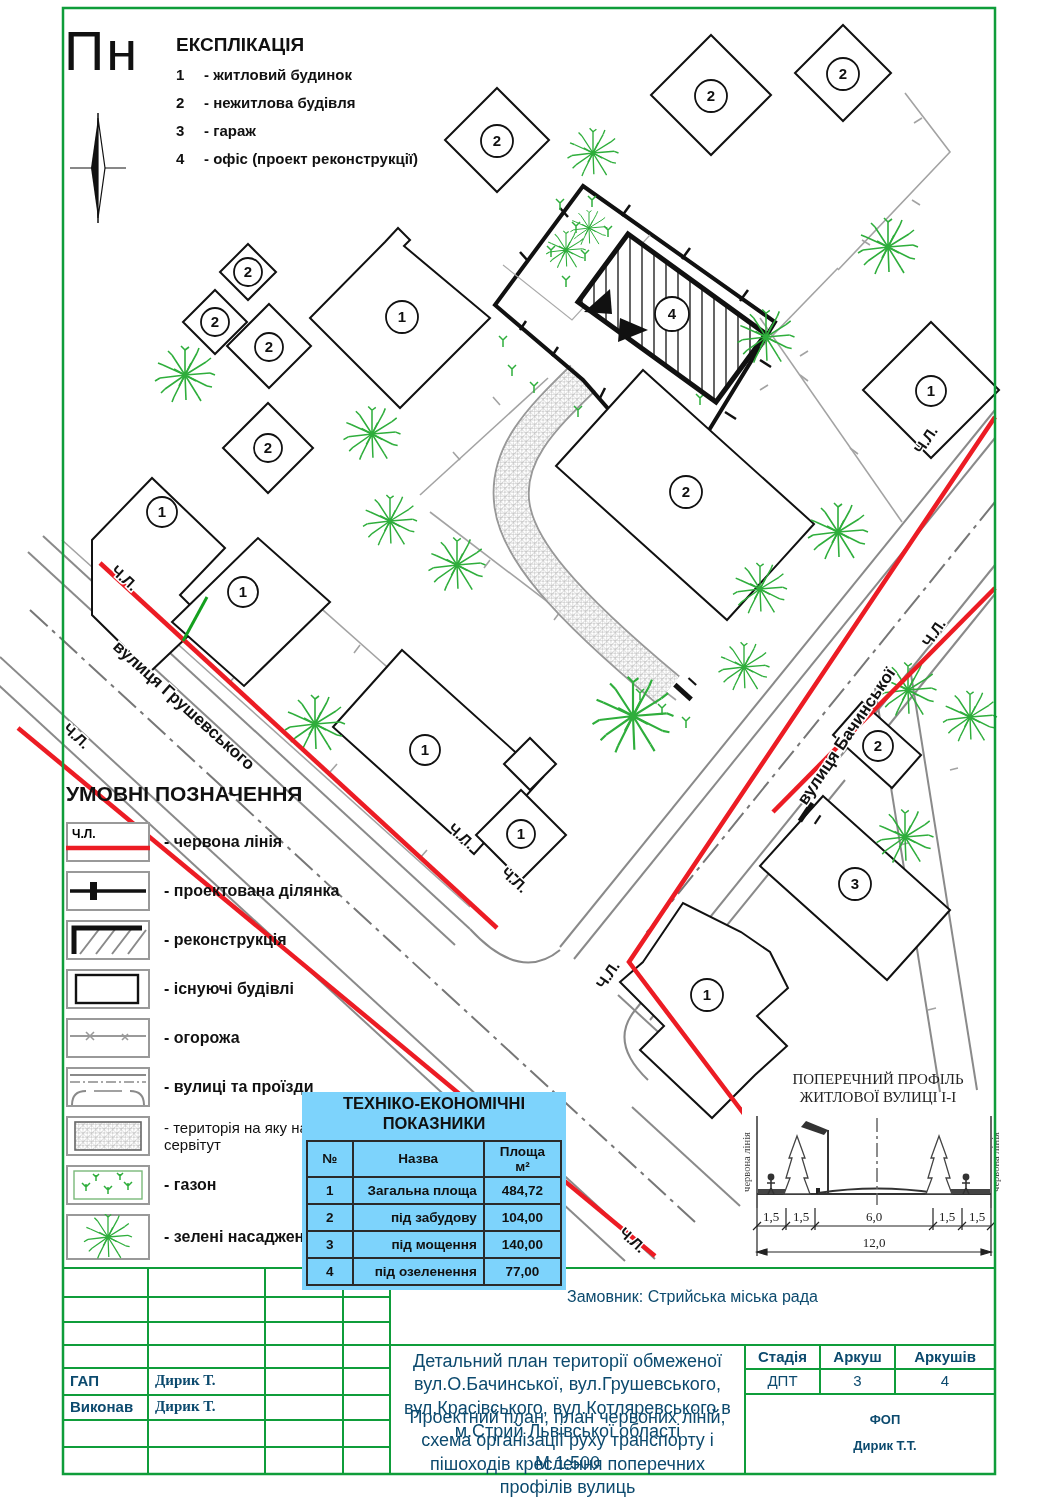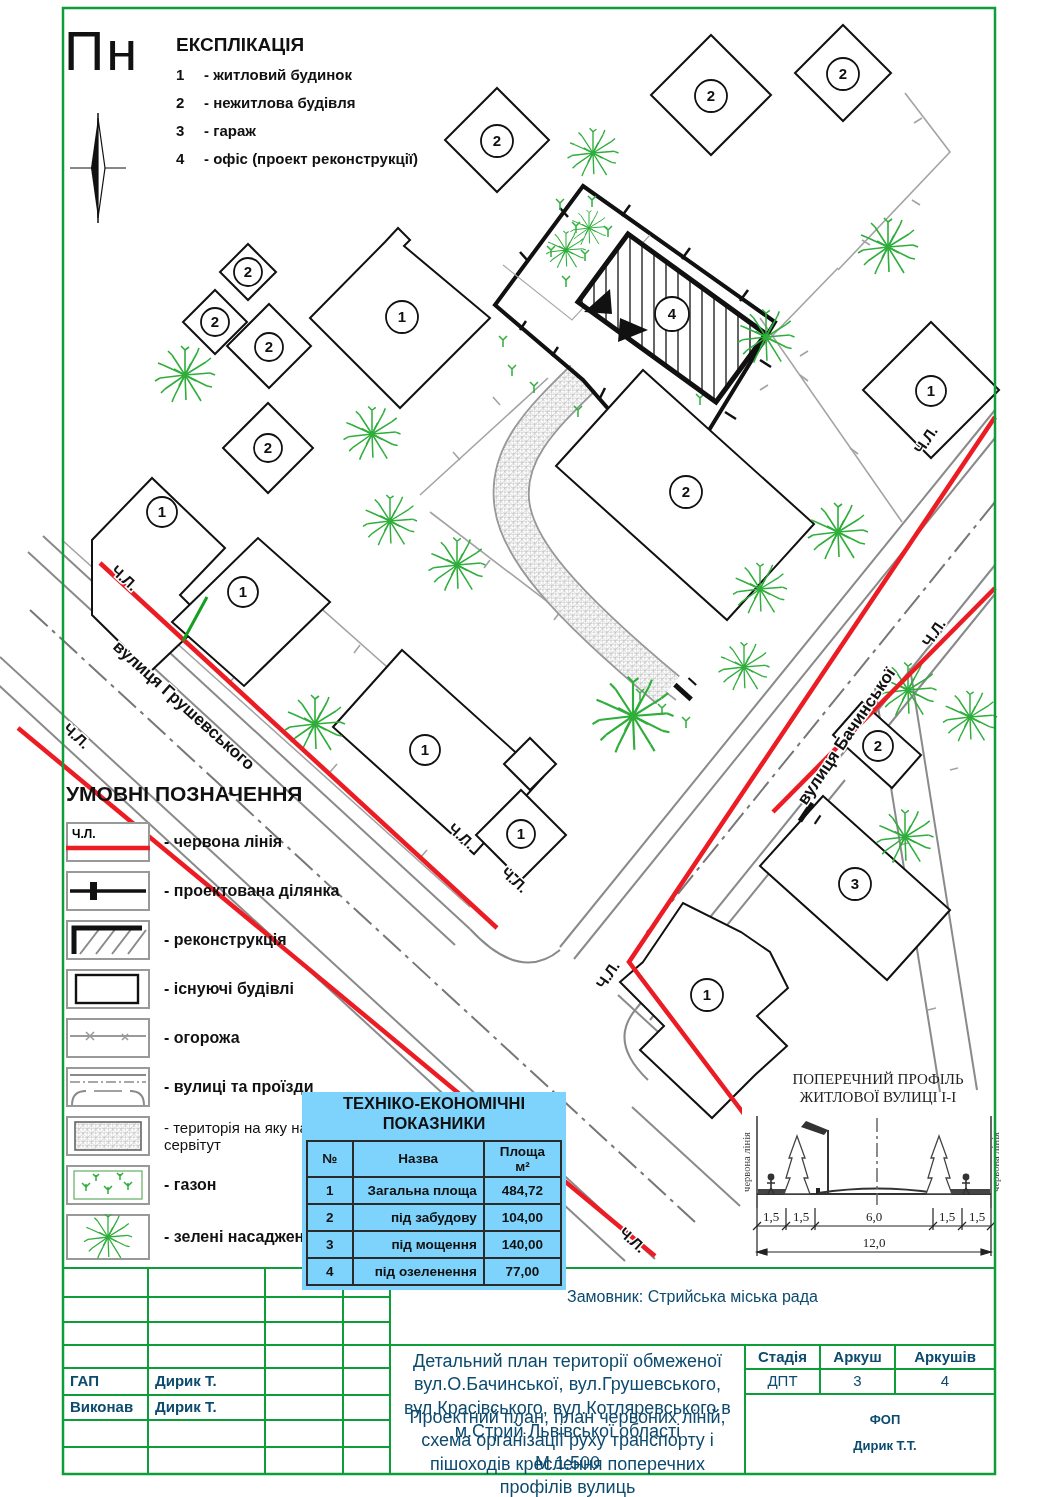--- a/index.html
+++ b/index.html
@@ -29,21 +29,21 @@
   .tech table{border-collapse:collapse;margin:6px auto 0 auto;}
   .tech td,.tech th{border:2px solid #2a2a2a;font-size:13.5px;font-weight:600;
     padding:2px 6px;height:21px;color:#111;}
   .tech th{text-align:center;}
   .tech td.c{text-align:center;}
   .tech td.l{text-align:right;}
 
   
   .tb{color:#0c4a6e;}
   .tb-role{left:70px;width:74px;font-size:15px;font-weight:700;}
-  .tb-name{left:155px;width:105px;font-size:15px;font-weight:700;}
+  .tb-name{left:155px;width:105px;font-size:15px;font-weight:700;font-family:Liberation Serif, serif;}
   .tb-customer{left:390px;top:1288px;width:605px;text-align:center;font-size:16px;}
   .tb-desc{left:395px;width:345px;text-align:center;font-size:18px;line-height:1.3;}
   .tb-head{font-size:15px;font-weight:700;text-align:center;}
   .tb-val{font-size:15px;text-align:center;}
   .tb-org{left:745px;width:280px;text-align:center;font-size:13px;font-weight:700;}
 
   
   text{font-family:"Liberation Sans",sans-serif;}
   .t-chl{font-size:15px;font-weight:700;fill:#111;paint-order:stroke;stroke:#fff;stroke-width:3px;}
   .t-street{font-size:17px;font-weight:700;fill:#111;paint-order:stroke;stroke:#fff;stroke-width:3px;}

